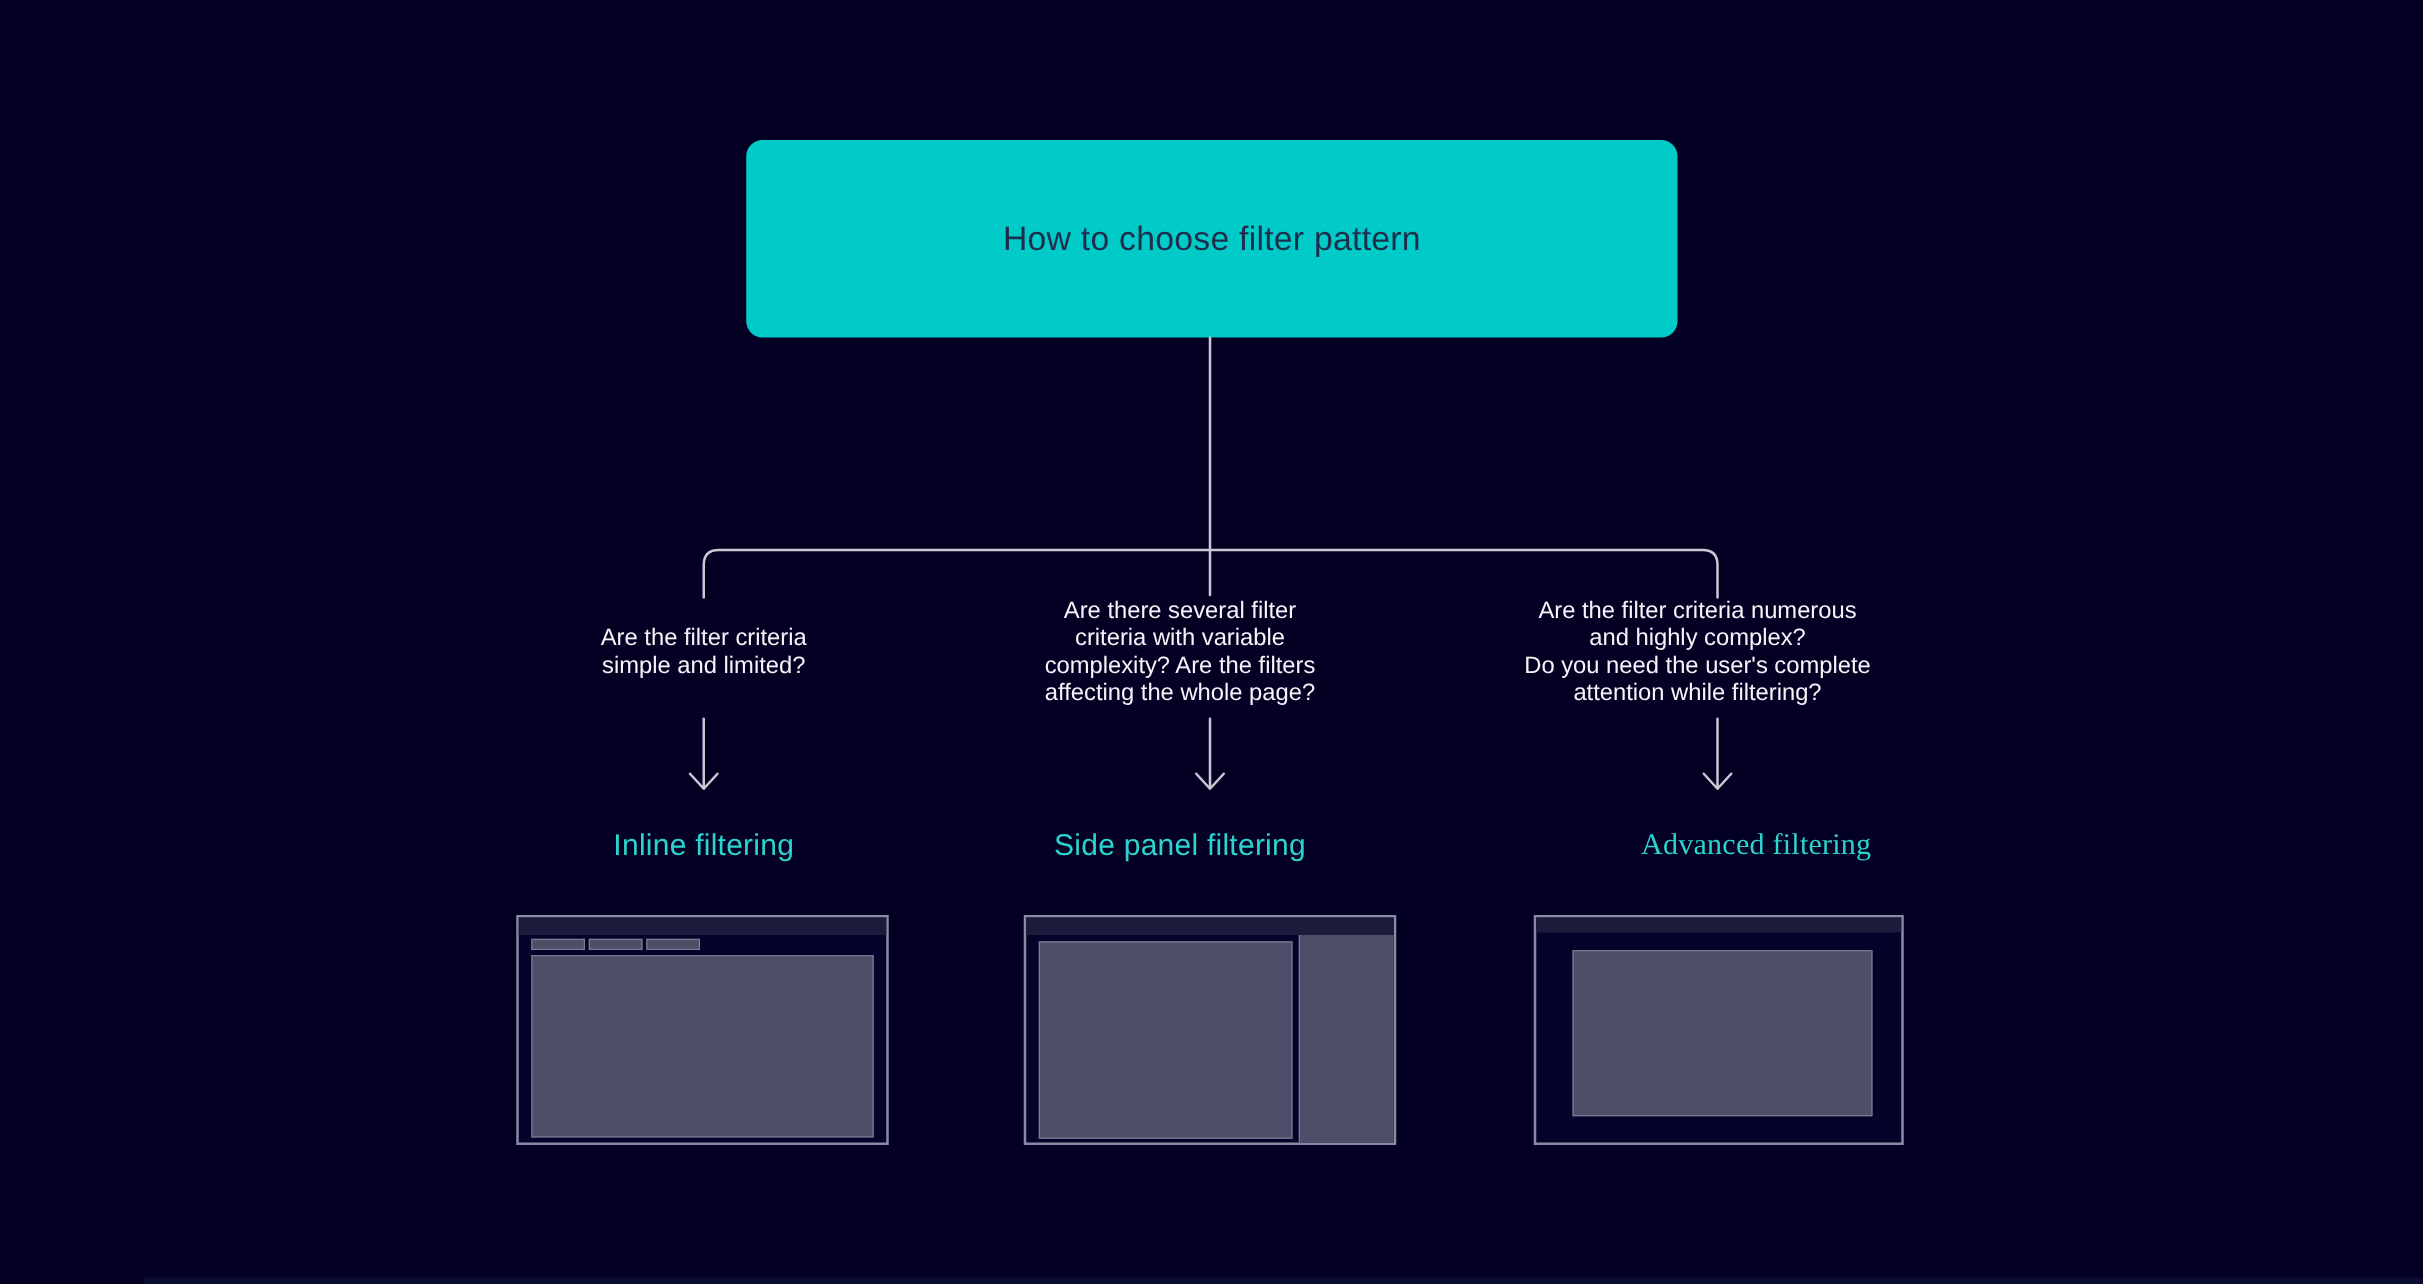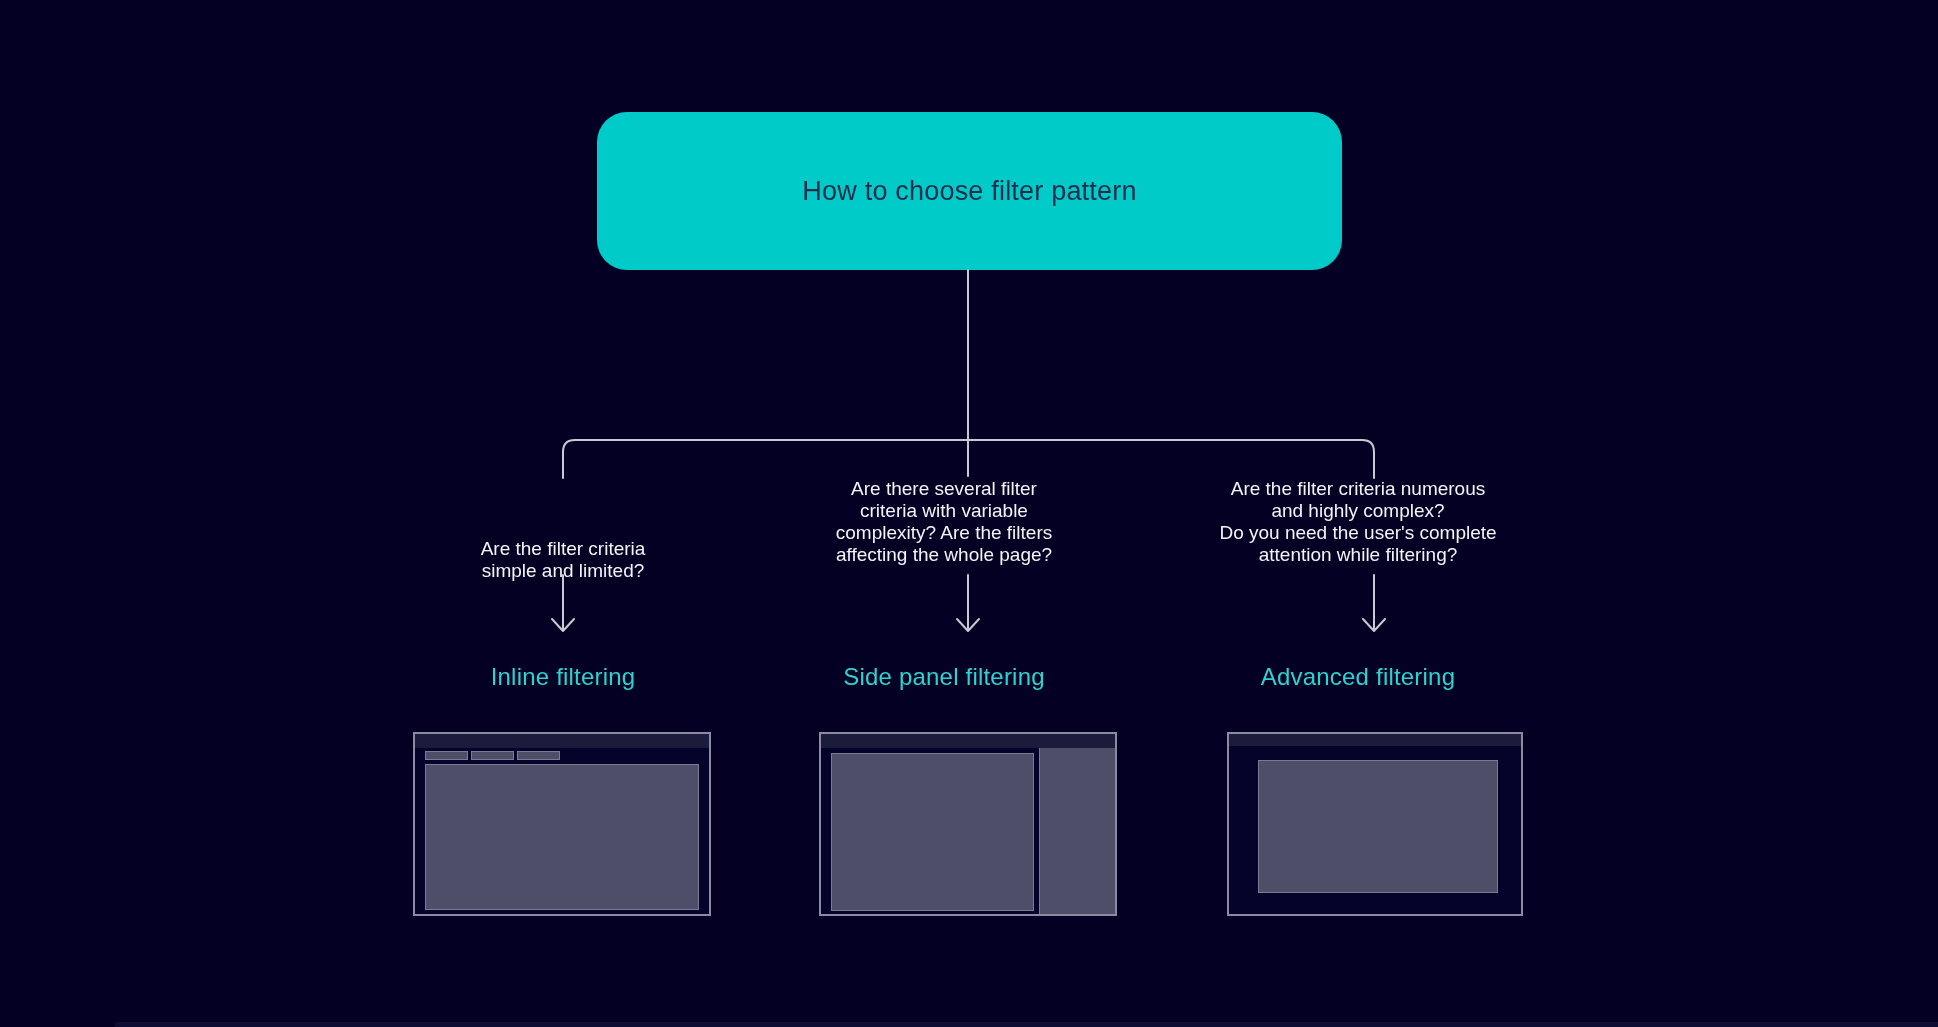--- a/index.html
+++ b/index.html
@@ -10,42 +10,42 @@
   *{box-sizing:border-box;margin:0;padding:0;}
   html,body{width:1938px;height:1027px;}
   body{
     background:var(--bg);
     font-family:"Liberation Sans",sans-serif;
     position:relative;
     overflow:hidden;
   }
   .root-node{
     position:absolute;left:597px;top:112px;width:745px;height:158px;
-    background:var(--teal);border-radius:30px;
+    background:var(--teal);border-radius:13px;
     display:flex;align-items:center;justify-content:center;
   }
   .root-node .title{
     color:var(--title-ink);font-size:27px;font-weight:500;letter-spacing:.2px;
   }
   svg.connectors{position:absolute;left:0;top:0;width:1938px;height:1027px;pointer-events:none;}
   svg.connectors path{stroke:var(--line);stroke-width:2;fill:none;stroke-linecap:round;stroke-linejoin:round;}
   .question{
     position:absolute;width:420px;text-align:center;color:var(--text);
     font-size:19px;line-height:22px;white-space:pre-line;
   }
-  .q-left{left:353px;top:500px;margin-top:38px;}
+  .q-left{left:353px;top:500px;}
   .q-mid{left:734px;top:478px;}
   .q-right{left:1148px;top:478px;}
   .pattern-label{
     position:absolute;width:420px;top:663px;text-align:center;
     color:var(--label);font-size:24px;font-weight:500;letter-spacing:.2px;
   }
   .l-left{left:353px;}
   .l-mid{left:734px;}
-  .l-right{left:1148px;}
+  .l-right{left:1195px;font-family:Liberation Serif, serif;}
   .thumb{
     position:absolute;top:732px;height:184px;
     border:2px solid var(--thumb-border);background:var(--thumb-bg);
   }
   .t-left{left:413px;width:298px;}
   .t-mid{left:819px;width:298px;}
   .t-right{left:1227px;width:296px;}
   .thumb .topbar{width:100%;background:var(--topbar);}
   .t-left .topbar,.t-mid .topbar{height:14px;}
   .t-right .topbar{height:12px;}

